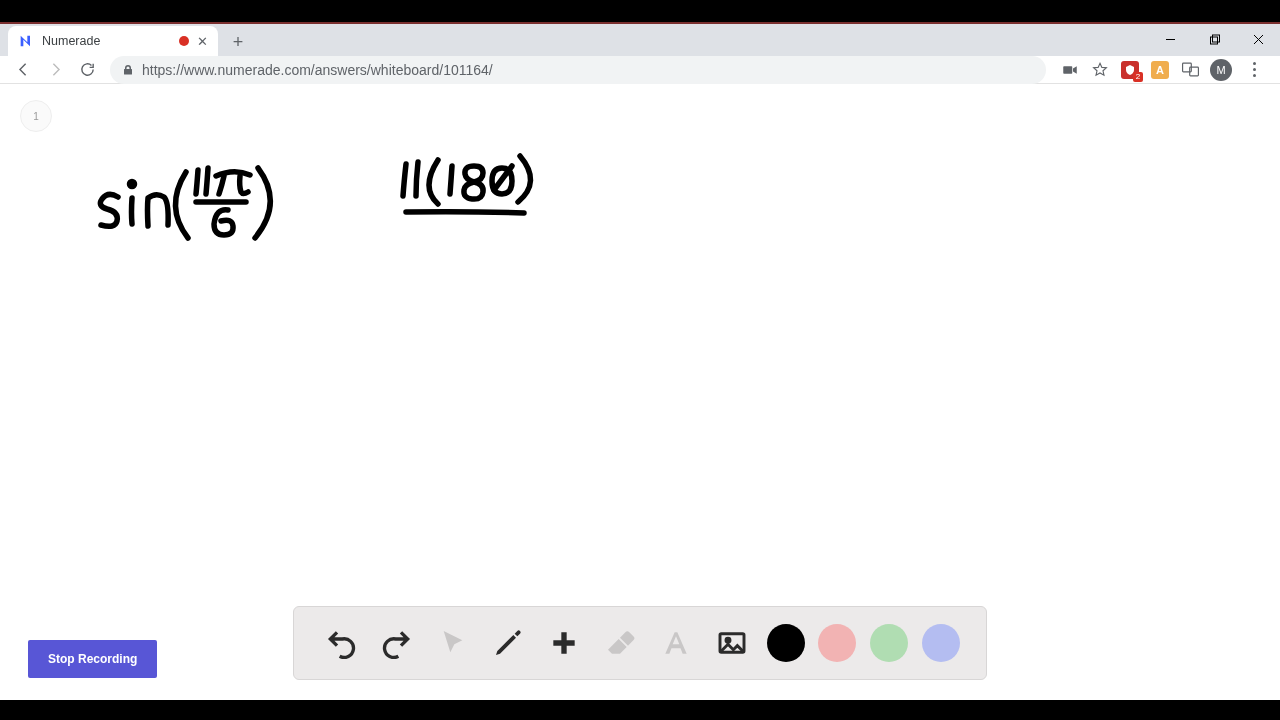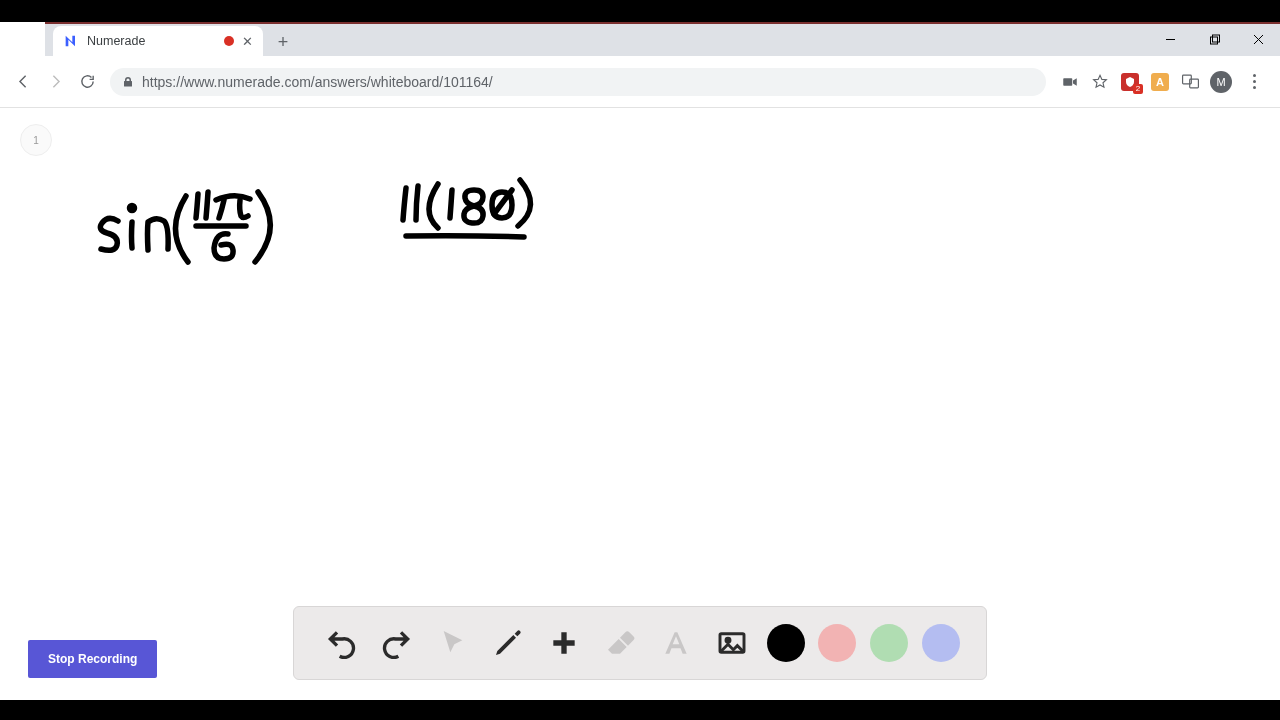--- a/index.html
+++ b/index.html
@@ -5,34 +5,34 @@
   * { margin: 0; padding: 0; box-sizing: border-box; }
   html, body { width: 1280px; height: 720px; overflow: hidden; font-family: "Segoe UI", Arial, sans-serif; }
   body { background: #000; }
 
   .letterbox-top { height: 22px; background: #000; }
   .letterbox-bottom { height: 20px; background: #000; position: absolute; bottom: 0; left: 0; right: 0; }
 
   .browser-area { position: absolute; top: 22px; left: 0; right: 0; bottom: 20px; background: #fff; display: flex; flex-direction: column; }
 
   
-  .tab-strip { height: 34px; background: #dee1e6; display: flex; align-items: flex-end; padding-left: 8px; position: relative; margin-left: 45px; }
+  .tab-strip { height: 34px; background: #dee1e6; display: flex; align-items: flex-end; padding-left: 8px; position: relative; }
   .accent-line { position: absolute; top: 0; left: 0; right: 0; height: 2px; background: #7a2f2f; }
   .tab { height: 30px; background: #fff; border-radius: 8px 8px 0 0; display: flex; align-items: center; padding: 0 10px; min-width: 210px; font-size: 12.5px; color: #3c4043; gap: 8px; }
   .tab .favicon svg { width: 16px; height: 16px; display: block; }
   .tab .title { flex: 1; }
   .tab .rec { width: 10px; height: 10px; border-radius: 50%; background: #d93025; }
   .tab .close { color: #5f6368; font-size: 13px; line-height: 1; cursor: pointer; }
   .new-tab { width: 28px; height: 28px; display: flex; align-items: center; justify-content: center; color: #5f6368; font-size: 18px; margin-left: 6px; cursor: pointer; }
   .win-controls { position: absolute; right: 0; top: 0; height: 34px; display: flex; align-items: center; }
   .win-btn { width: 44px; height: 30px; display: flex; align-items: center; justify-content: center; color: #000; }
   .win-btn svg { width: 11px; height: 11px; }
 
   
-  .toolbar { height: 52px; background: #fff; border-bottom: 1px solid #e2e2e2; display: flex; align-items: center; padding: 0 8px; gap: 2px; }
+  .toolbar { height: 28px; background: #fff; border-bottom: 1px solid #e2e2e2; display: flex; align-items: center; padding: 0 8px; gap: 2px; }
   .nav-btn { width: 30px; height: 30px; display: flex; align-items: center; justify-content: center; color: #5f6368; border-radius: 50%; }
   .nav-btn.disabled { color: #bdbdbd; }
   .nav-btn svg { width: 17px; height: 17px; }
   .omnibox { flex: 1; height: 28px; background: #f1f3f4; border-radius: 14px; display: flex; align-items: center; padding: 0 12px; gap: 8px; margin: 0 6px; font-size: 14px; color: #202124; }
   .omnibox .lock svg { width: 12px; height: 12px; display: block; }
   .omnibox .url { color: #5f6368; }
   .ext-icons { display: flex; align-items: center; gap: 10px; padding: 0 6px; }
   .ext-icon { width: 20px; height: 20px; display: flex; align-items: center; justify-content: center; position: relative; }
   .ext-square { width: 18px; height: 18px; border-radius: 3px; display: flex; align-items: center; justify-content: center; font-size: 11px; font-weight: bold; color: #fff; }
   .ext-badge { position: absolute; bottom: -2px; right: -3px; background: #d93025; color: #fff; font-size: 8px; width: 10px; height: 10px; border-radius: 2px; display: flex; align-items: center; justify-content: center; }

